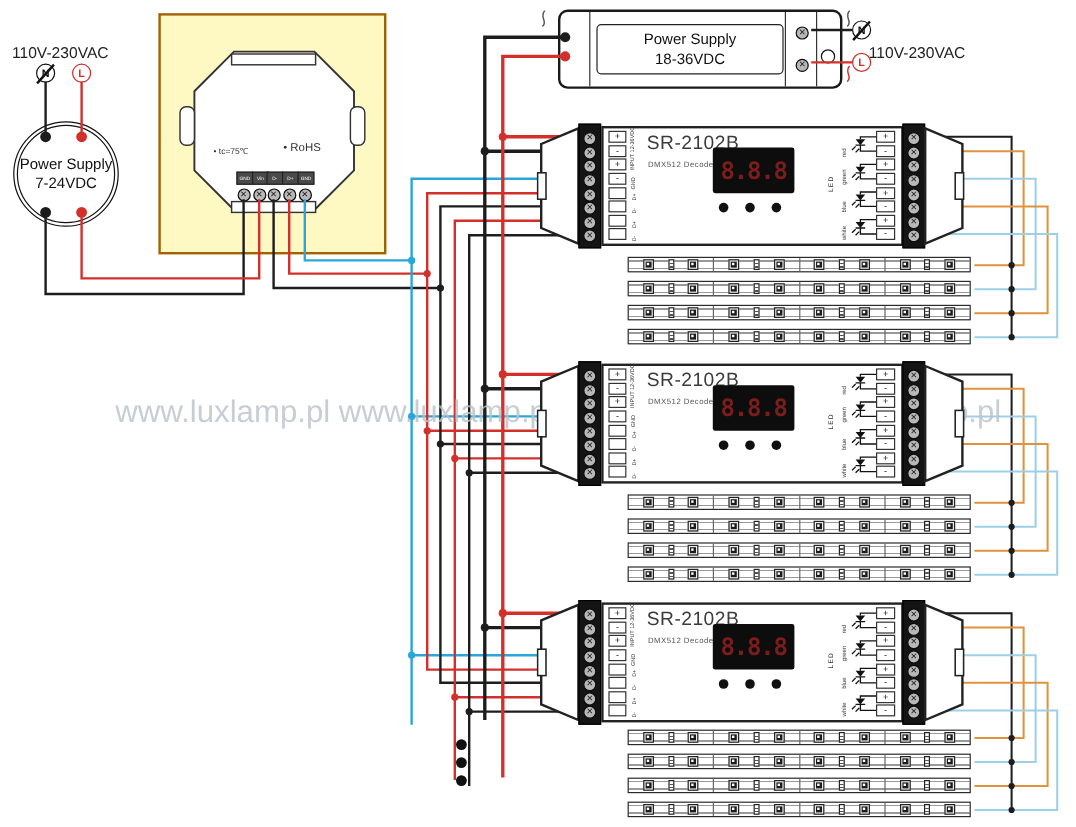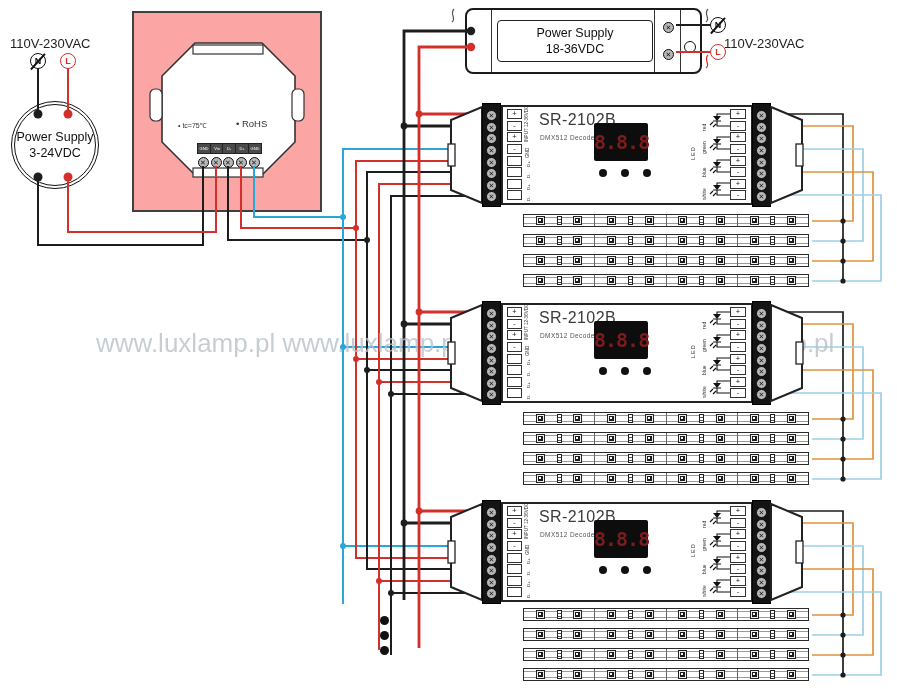--- a/index.html
+++ b/index.html
@@ -25,21 +25,21 @@
       display:flex;align-items:center;justify-content:center;font-size:9px;font-weight:bold;color:#111;box-sizing:border-box}
   .nl.live{border-color:var(--wire_red);color:var(--wire_red)}
   .nl .slash{position:absolute;width:1.5px;height:21px;background:currentColor;transform:rotate(42deg)}
   .vlabel{font-size:13px;color:#222;white-space:nowrap}
   
   .psu-round{width:86px;height:86px;border:1.6px solid #111;border-radius:50%;background:#fff;
       display:flex;align-items:center;justify-content:center;text-align:center}
   .psu-round::before{content:"";position:absolute;left:2px;top:2px;right:2px;bottom:2px;border:1px solid #111;border-radius:50%}
   .psu-text{font-size:12.5px;line-height:1.3;color:#111}
   
-  .panel{border:2px solid #404040;background:#fca5a5}
+  .panel{border:2px solid #a16207;background:#fef9c3}
   .oct{fill:#fff;stroke:#333;stroke-width:1.6}
   .slot{fill:#fff;stroke:#333;stroke-width:1.2}
   .mark{color:#333;white-space:nowrap}
   .tlabel{width:12px;height:9px;background:#4a4a4a;color:#fff;font-size:4px;line-height:9px;
       text-align:center;border:0.5px solid #222;overflow:hidden}
   
   .screw{position:absolute;width:11px;height:11px;border-radius:50%;background:#b8b8b8;
       border:1.4px solid #0c0c0c;box-sizing:border-box;display:flex;align-items:center;
       justify-content:center;font-size:7px;line-height:1;color:#1c1c1c}
   
@@ -52,21 +52,21 @@
   .decoder{position:absolute;left:447px;width:358px;height:110px}
   .conn{fill:#fff;stroke:#222;stroke-width:2}
   .conn2{fill:#fff;stroke:#222;stroke-width:1.3}
   .screw-block{position:absolute;width:19px;height:104px;background:#141414;border:1px solid #000;box-sizing:border-box}
   .dec-body{position:absolute;left:54px;top:5px;width:252px;height:100px;border:2px solid #222;background:#fff;box-sizing:border-box}
   .sym{position:absolute;left:60px;width:15px;height:10px;border:1.2px solid #333;box-sizing:border-box;
       font-size:7.5px;line-height:7px;text-align:center;color:#111;background:#fff}
   .vtext{position:absolute;writing-mode:vertical-rl;transform:rotate(180deg);color:#333;line-height:1.05;white-space:nowrap}
   .dec-model{position:absolute;font-size:16px;color:#3b3b3b;letter-spacing:0.4px}
   .dec-type{position:absolute;font-size:6.5px;color:#555;letter-spacing:0.4px}
-  .display{position:absolute;left:147px;top:23px;width:54px;height:38px;background:var(--display_bg);
+  .display{position:absolute;left:147px;top:23px;width:68px;height:38px;background:var(--display_bg);
       border-radius:2px;color:var(--display_digits);font-family:"DejaVu Sans Mono",monospace;
       font-weight:bold;font-size:20px;text-align:center;line-height:38px;letter-spacing:-1px}
   .btn{position:absolute;width:8px;height:8px;border-radius:50%;background:#111}
   .outbox{position:absolute;width:16px;height:10px;border:1.2px solid #333;box-sizing:border-box;
       font-size:7.5px;line-height:7px;text-align:center;color:#111;background:#fff}
   .diode{stroke:#111;stroke-width:1.1;fill:none}
   .diode-tri{fill:#111;stroke:none}
   
   .strip-set{position:absolute;left:523px;width:287px;height:76px}
   .strip{position:absolute;left:0;width:284px;height:11px;border:1.5px solid #2a2a2a;display:flex;background:#fff;
@@ -93,21 +93,21 @@
     <span class="slash"></span>
     <span>N</span>
   </div>
   <div class="abs nl live" style="left:60px;top:53px">
     <span>L</span>
   </div>
 
   <div class="abs psu-round" style="left:11px;top:101px">
     <div class="psu-text">
       <div>Power Supply</div>
-      <div>3-24VDC</div>
+      <div>7-24VDC</div>
     </div>
   </div>
 
   <div class="abs panel" style="left:132px;top:11px;width:186px;height:197px">
     <svg width="186" height="197">
       <polygon class="oct" points="61,30 128,30 161,63 161,129 128,162 61,162 28,129 28,63"></polygon>
       <rect class="slot" x="59" y="32" width="70" height="9"></rect>
       <rect class="slot" x="59" y="155" width="70" height="9"></rect>
       <rect class="slot" x="16" y="76" width="12" height="32" rx="5"></rect>
       <rect class="slot" x="158" y="76" width="12" height="32" rx="5"></rect>

